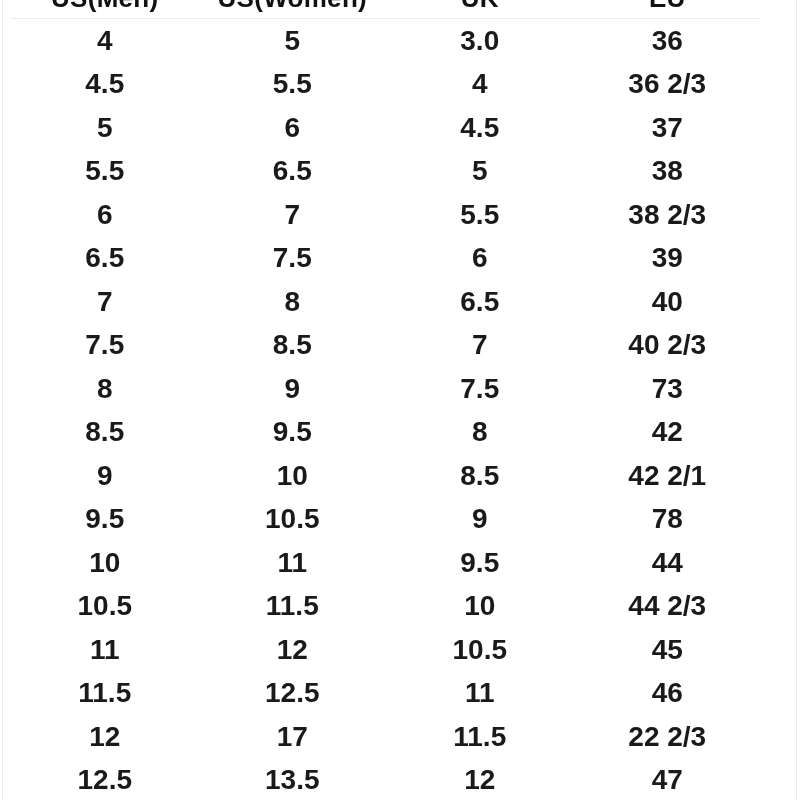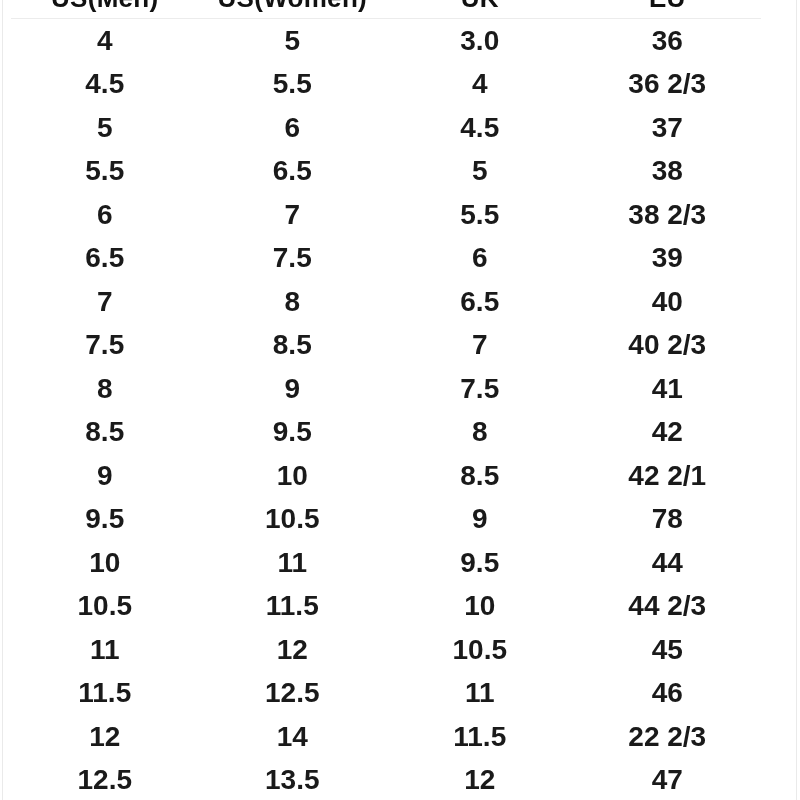--- a/index.html
+++ b/index.html
@@ -112,21 +112,21 @@
         <tr>
           <td>7.5</td>
           <td>8.5</td>
           <td>7</td>
           <td>40 2/3</td>
         </tr>
         <tr>
           <td>8</td>
           <td>9</td>
           <td>7.5</td>
-          <td>41</td>
+          <td>73</td>
         </tr>
         <tr>
           <td>8.5</td>
           <td>9.5</td>
           <td>8</td>
           <td>42</td>
         </tr>
         <tr>
           <td>9</td>
           <td>10</td>
@@ -158,21 +158,21 @@
           <td>45</td>
         </tr>
         <tr>
           <td>11.5</td>
           <td>12.5</td>
           <td>11</td>
           <td>46</td>
         </tr>
         <tr>
           <td>12</td>
-          <td>14</td>
+          <td>17</td>
           <td>11.5</td>
           <td>22 2/3</td>
         </tr>
         <tr>
           <td>12.5</td>
           <td>13.5</td>
           <td>12</td>
           <td>47</td>
         </tr>
       </tbody>

